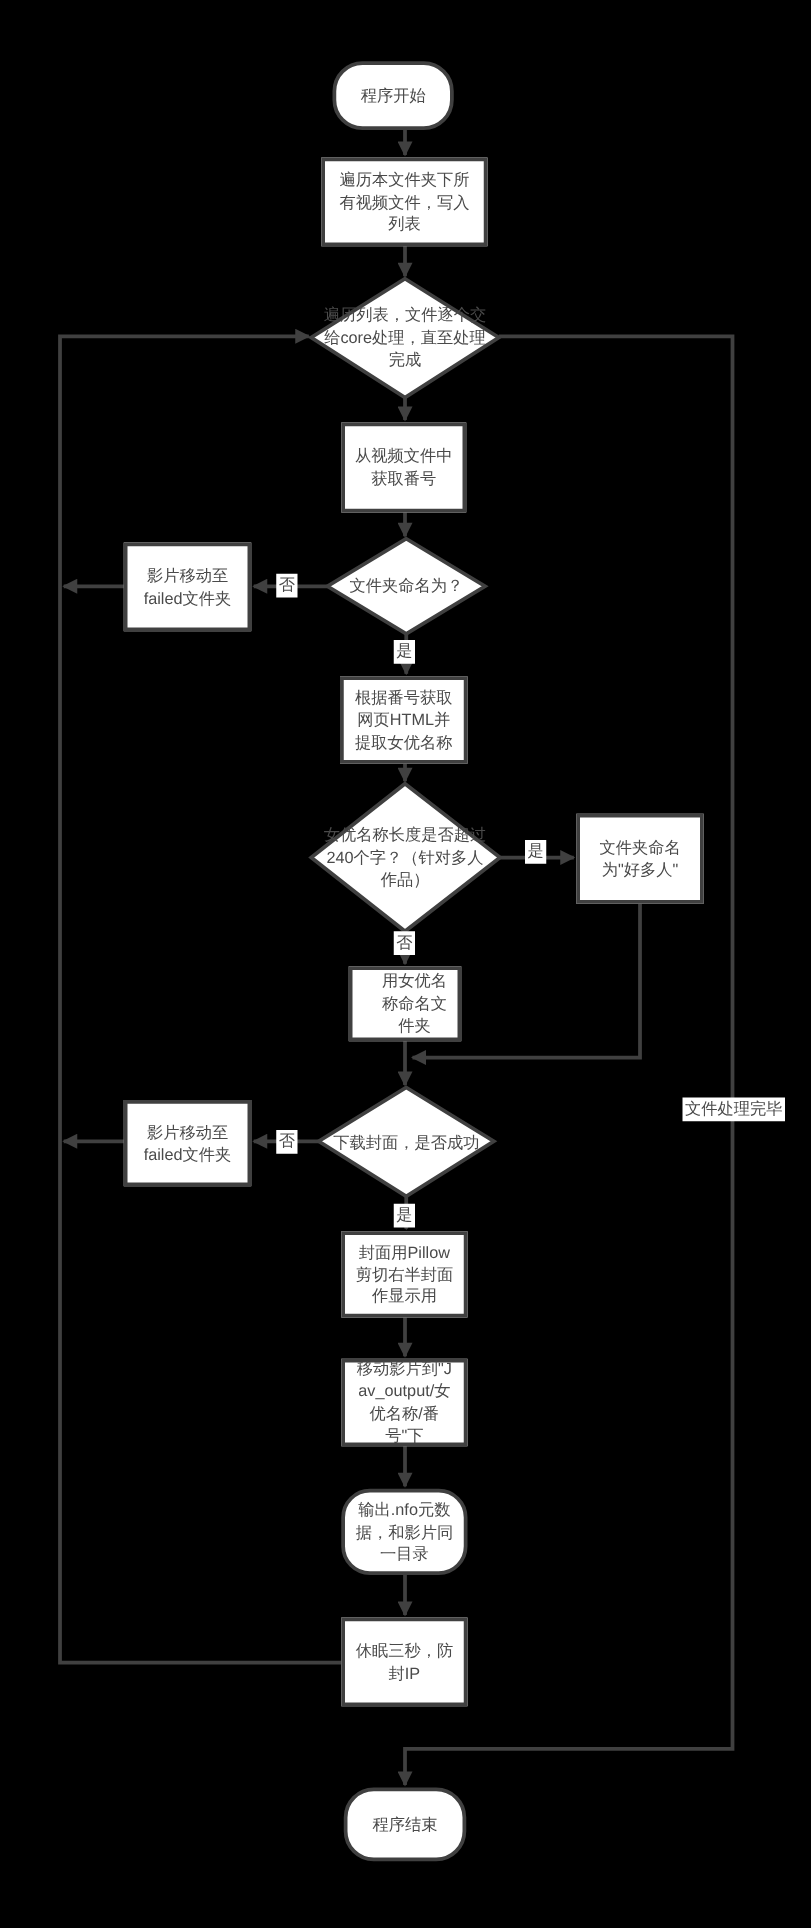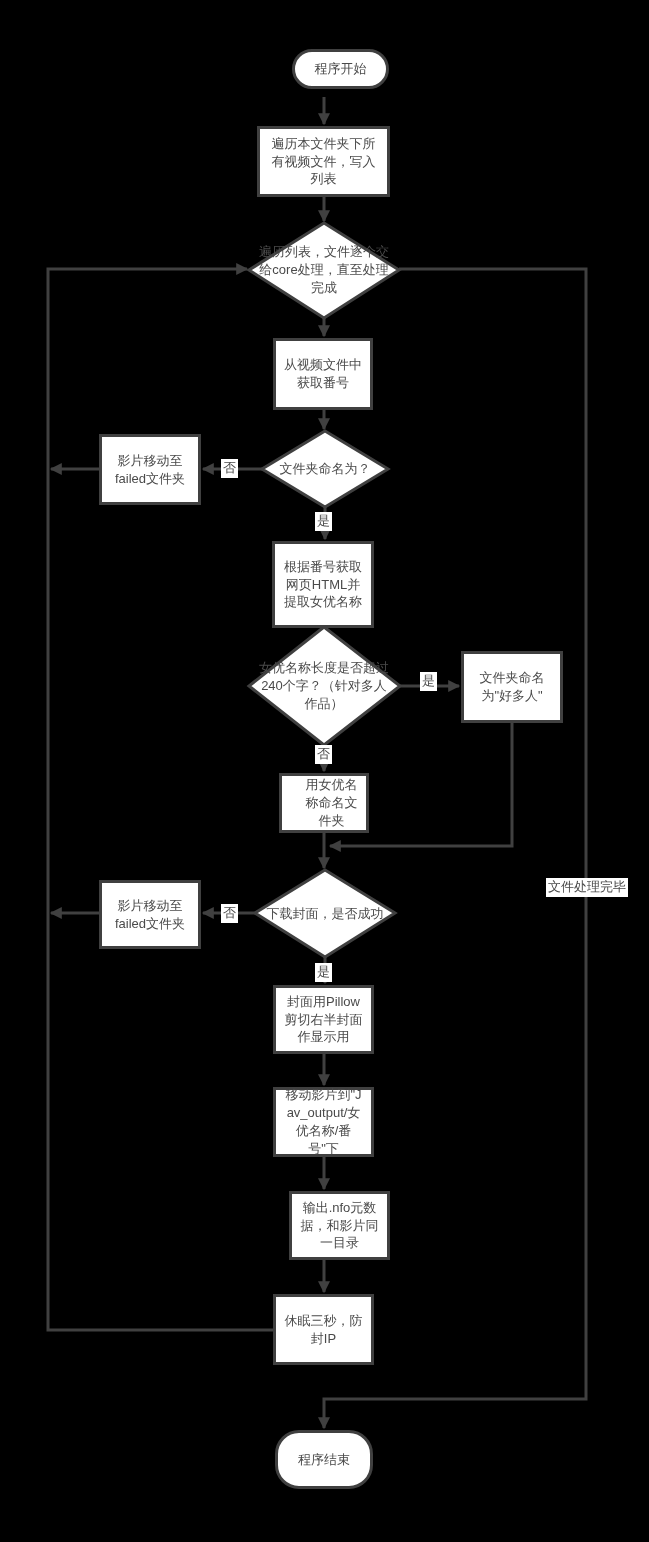--- a/index.html
+++ b/index.html
@@ -59,41 +59,41 @@
       <path d="M399,269 L586,269 L586,1399 L324,1399 L324,1428" marker-end="url(#arrow)"></path>
     </g>
     <g fill="#ffffff" stroke="#404040" stroke-width="3">
       <polygon points="324,223 399,270 324,318 249,270"></polygon>
       <polygon points="325,431 388,469 325,507 262,469"></polygon>
       <polygon points="324,627 400,686 324,745 249,686"></polygon>
       <polygon points="325,870 395,913 325,957 255,913"></polygon>
     </g>
   </svg>
 
-  <div class="node terminal" style="left:292px;top:49px;width:97px;height:40px;">程序开始</div>
+  <div class="node terminal" style="left:266px;top:49px;width:97px;height:55px;">程序开始</div>
 
   <div class="node rect" style="left:257px;top:126px;width:133px;height:71px;padding:0 8px;">遍历本文件夹下所有视频文件，写入列表</div>
 
   <div class="node rect" style="left:273px;top:338px;width:100px;height:72px;">从视频文件中获取番号</div>
 
   <div class="node rect" style="left:99px;top:434px;width:102px;height:71px;">影片移动至failed文件夹</div>
 
-  <div class="node rect" style="left:272px;top:541px;width:102px;height:87px;">根据番号获取网页HTML并提取女优名称</div>
+  <div class="node rect" style="left:272px;top:541px;width:102px;height:70px;">根据番号获取网页HTML并提取女优名称</div>
 
   <div class="node rect" style="left:461px;top:651px;width:102px;height:72px;padding:0 10px;">文件夹命名为"好多人"</div>
 
   <div class="node rect" style="left:279px;top:773px;width:90px;height:60px;padding-left:20px;">用女优名称命名文件夹</div>
 
   <div class="node rect" style="left:99px;top:880px;width:102px;height:69px;">影片移动至failed文件夹</div>
 
   <div class="node rect" style="left:273px;top:985px;width:101px;height:69px;">封面用Pillow剪切右半封面作显示用</div>
 
   <div class="node rect breakall" style="left:273px;top:1087px;width:101px;height:70px;padding:0 6px;">移动影片到"Jav_output/女优名称/番号"下</div>
 
-  <div class="node rect breakall" style="left:289px;top:1191px;width:101px;height:69px;">输出.nfo元数据，和影片同一目录</div>
+  <div class="node rect breakall" style="left:273px;top:1191px;width:101px;height:69px;border-radius:23px;">输出.nfo元数据，和影片同一目录</div>
 
   <div class="node rect" style="left:273px;top:1294px;width:101px;height:71px;padding:12px 7px;">休眠三秒，防封IP</div>
 
   <div class="node terminal" style="left:275px;top:1430px;width:98px;height:59px;">程序结束</div>
 
   <div class="dtext" style="left:257px;top:225px;width:134px;height:90px;">遍历列表，文件逐个交给core处理，直至处理完成</div>
 
   <div class="dtext" style="left:262px;top:431px;width:126px;height:76px;">文件夹命名为？</div>
 
   <div class="dtext" style="left:257px;top:630px;width:134px;height:112px;">女优名称长度是否超过240个字？（针对多人作品）</div>

